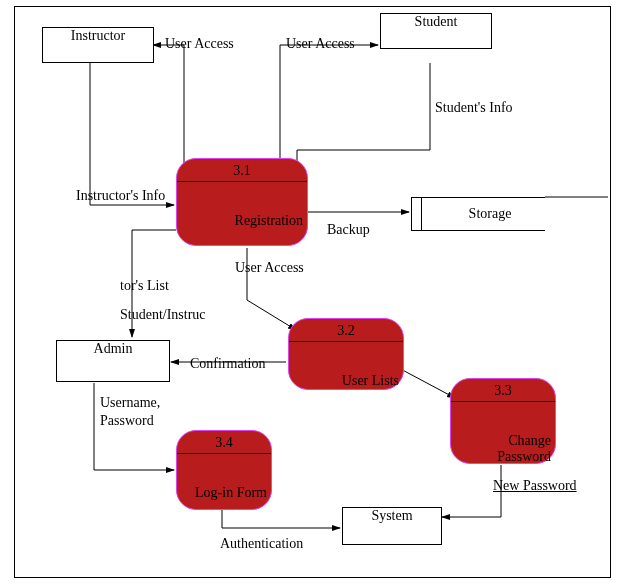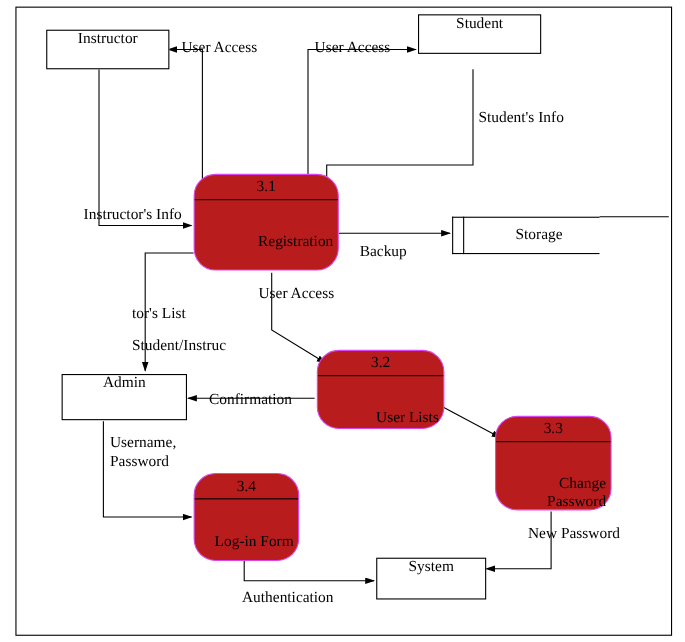--- a/index.html
+++ b/index.html
@@ -102,15 +102,15 @@
   <div class="lbl" style="left:286px;top:36px;">User Access</div>
   <div class="lbl" style="left:435px;top:100px;">Student's Info</div>
   <div class="lbl" style="left:28px;top:188px;margin-left:48px;">Instructor's Info</div>
   <div class="lbl" style="left:327px;top:222px;">Backup</div>
   <div class="lbl" style="left:235px;top:260px;">User Access</div>
   <div class="lbl" style="left:120px;top:260px;margin-top:47px;">Student/Instruc</div>
   <div class="lbl" style="left:120px;top:278px;">tor's List</div>
   <div class="lbl" style="left:190px;top:356px;">Confirmation</div>
   <div class="lbl" style="left:100px;top:395px;">Username,</div>
   <div class="lbl" style="left:100px;top:413px;">Password</div>
-  <div class="lbl" style="left:480px;top:478px;">New Password</div>
+  <div class="lbl" style="left:493px;top:478px;text-decoration:underline;">New Password</div>
   <div class="lbl" style="left:220px;top:536px;">Authentication</div>
 </div>
 
 </body></html>

